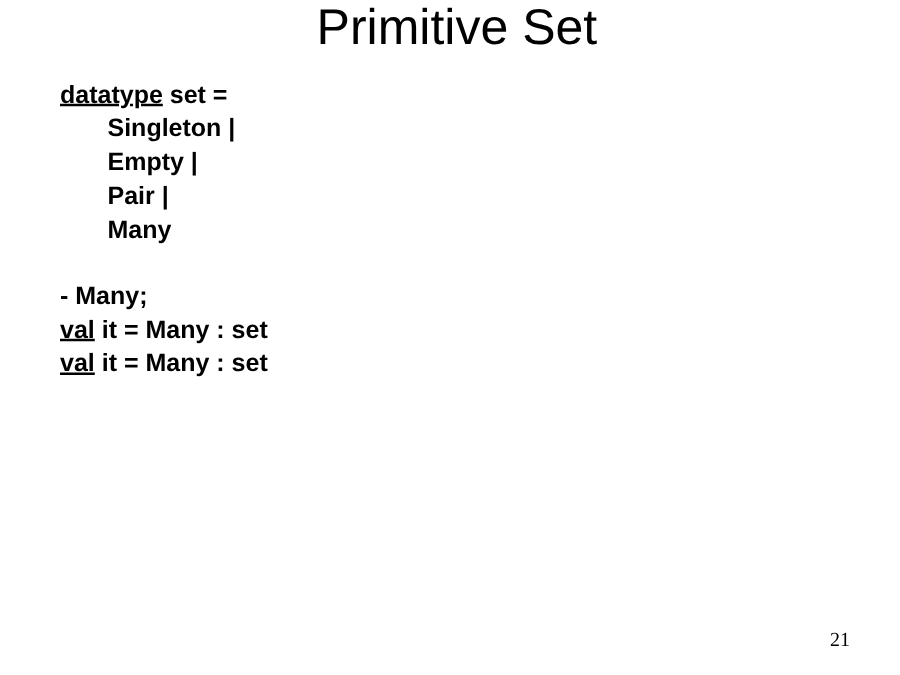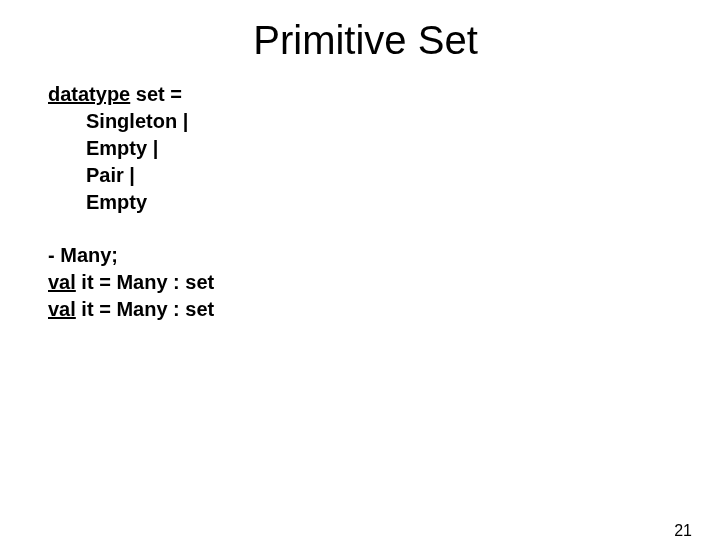--- a/index.html
+++ b/index.html
@@ -16,63 +16,62 @@
     position: relative;
     width: 720px;
     height: 540px;
     box-sizing: border-box;
   }
   .title {
     font-family: Arial, Helvetica, sans-serif;
     font-size: 40px;
     font-weight: 400;
     text-align: center;
-    margin-top: 18px;
     padding-left: 11px;
   }
   .body {
     padding: 18px 48px 0 48px;
     font-size: 20px;
     line-height: 1.35;
     font-weight: bold;
   }
   .kw {
     text-decoration: underline;
   }
   .indent {
     padding-left: 38px;
   }
   .block2 {
     margin-top: 26px;
   }
   .pagenum {
     position: absolute;
-    right: 28px;
+    right: 40px;
     bottom: 18px;
-    font-family: Liberation Sans, sans-serif;
+    font-family: Liberation Serif, serif;
     font-size: 16px;
     font-weight: 400;
   }
 </style>
 </head>
 <body>
 
 <div class="slide">
 
   <div class="title">Primitive Set</div>
 
   <div class="body">
 
     <div>
       <span class="kw">datatype</span><span> set =</span>
     </div>
     <div class="indent">Singleton |</div>
     <div class="indent">Empty |</div>
     <div class="indent">Pair |</div>
-    <div class="indent">Empty</div>
+    <div class="indent">Many</div>
 
     <div class="block2">
       <div>- Many;</div>
       <div>
         <span class="kw">val</span><span> it = Many : set</span>
       </div>
       <div>
         <span class="kw">val</span><span> it = Many : set</span>
       </div>
     </div>

